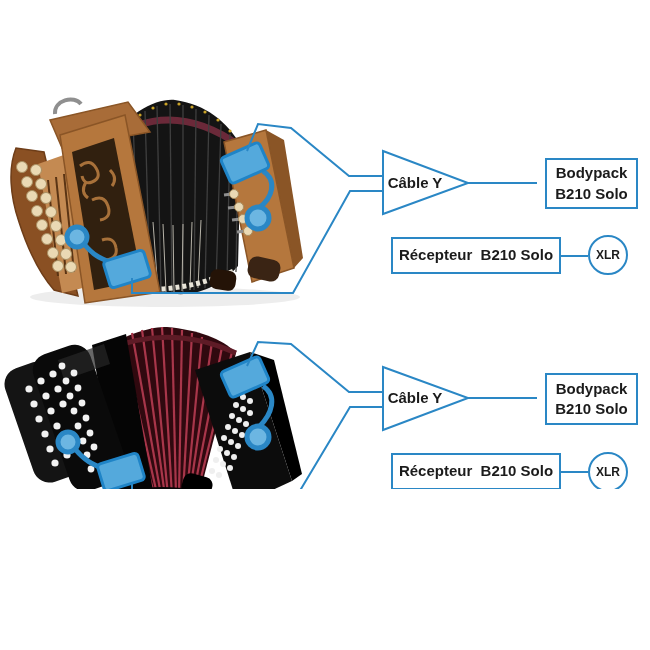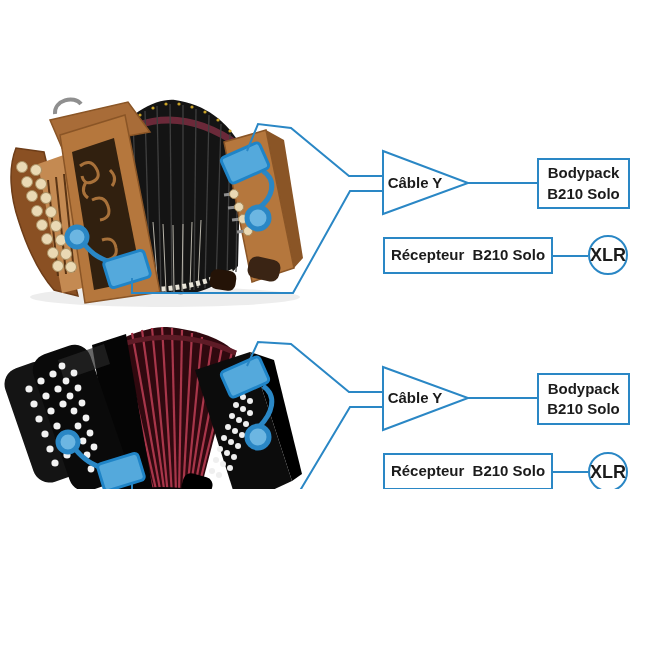--- a/index.html
+++ b/index.html
@@ -7,25 +7,25 @@
     position:relative;width:650px;height:489px;background:#ffffff;
     font-family:"Liberation Sans",sans-serif;overflow:hidden;
   }
   .art{position:absolute;left:0;top:0;}
   .label{
     position:absolute;color:#1b1b1b;font-weight:bold;font-size:15px;
     display:flex;align-items:center;justify-content:center;text-align:center;
     z-index:2;line-height:1.35;
   }
   .box{
-    border:2px solid #2a87c5;background:#ffffff;box-sizing:border-box;
+    border:2px solid #2a87c5;background:#ffffff;box-sizing:border-box;margin-left:8px;
   }
   .circle{
     border:2px solid #2a87c5;background:#ffffff;border-radius:50%;
-    box-sizing:border-box;font-size:18px;
+    box-sizing:border-box;font-size:12px;
   }
   .pre{white-space:pre;text-align:center;}
 </style>
 </head>
 <body>
 
 <div class="canvas">
 
 <svg class="art" width="650" height="650" viewBox="0 0 650 650">
 

